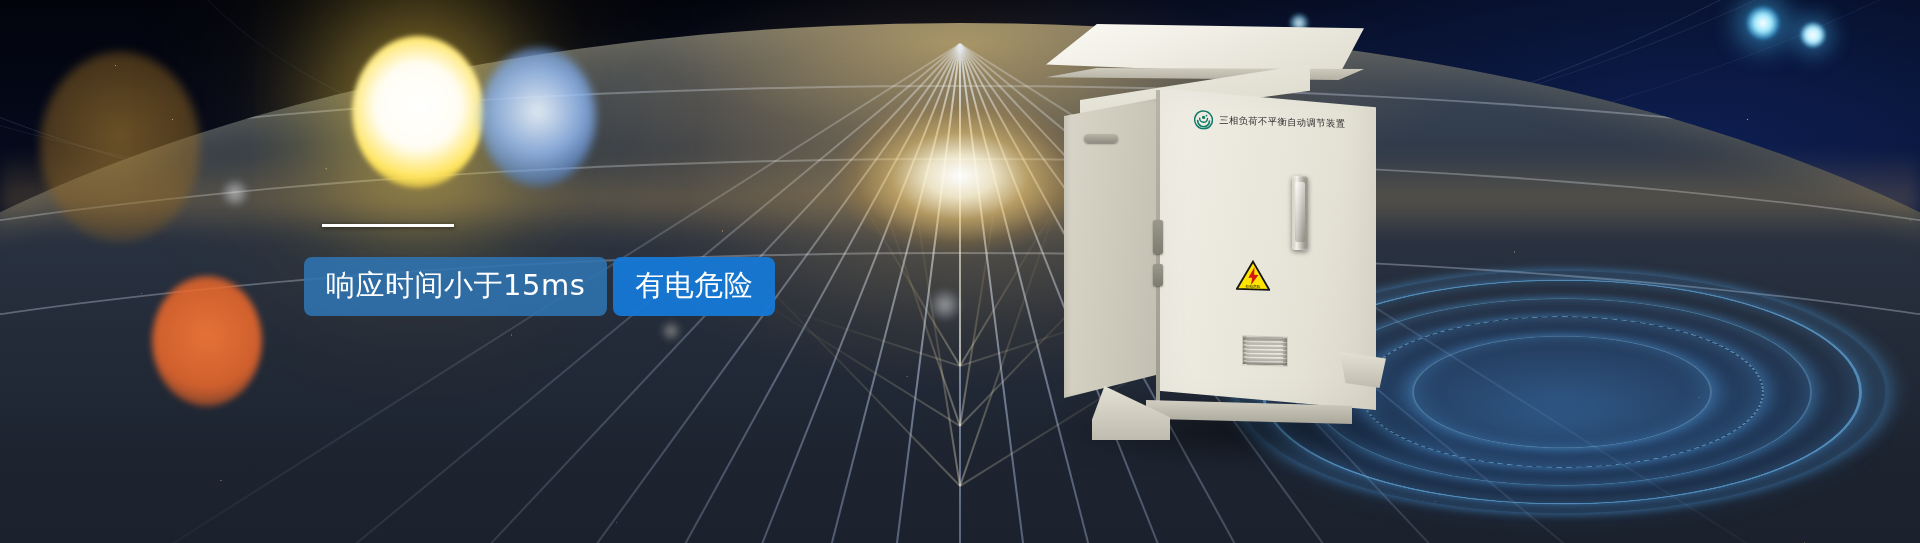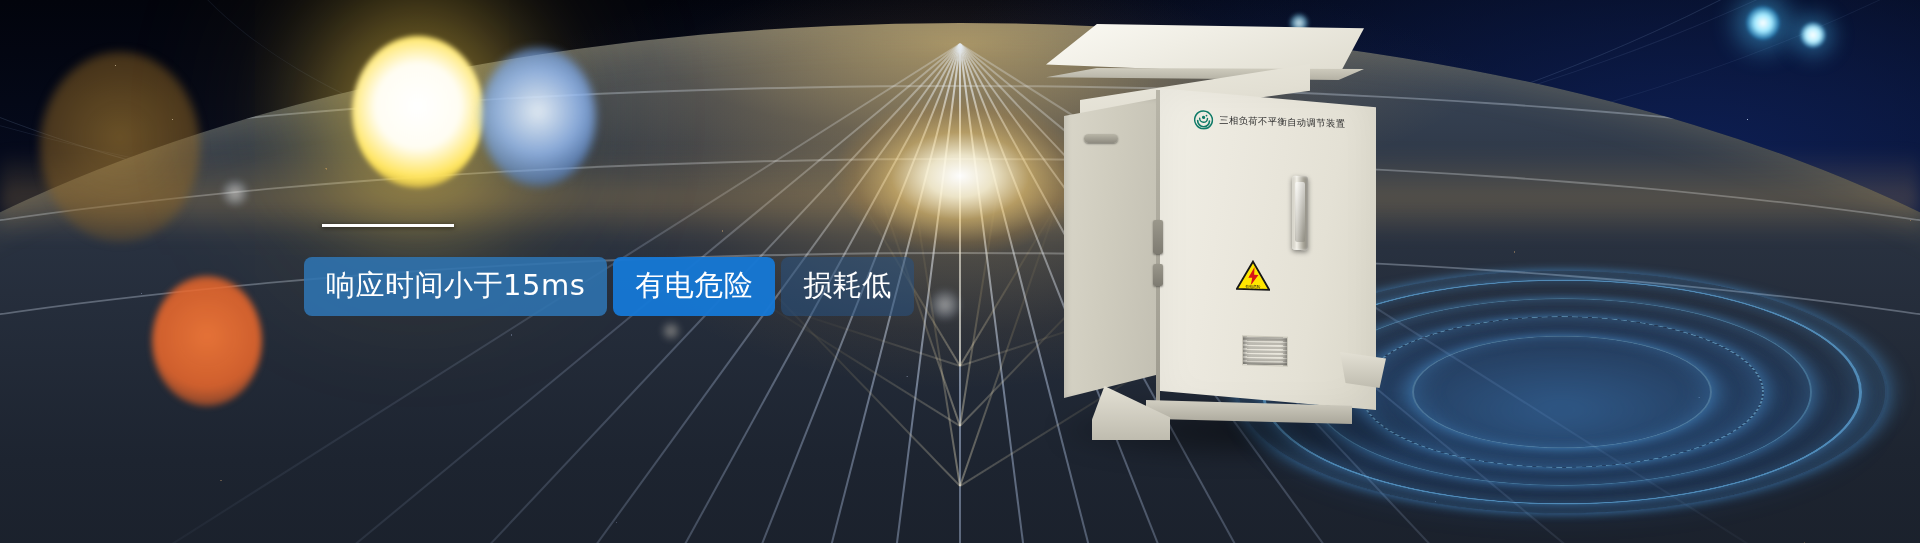--- a/index.html
+++ b/index.html
@@ -454,17 +454,16 @@
     <div class="cab-base"></div>
     <div class="cab-foot f-left"></div>
     <div class="cab-foot f-right"></div>
   </div>
 
   <div class="copy">
     <div class="rule"></div>
     <div class="tags">
       <span class="tag t1">响应时间小于15ms</span>
       <span class="tag t2">有电危险</span>
-      <span class="tag t3">损耗低</span>
     </div>
   </div>
 
 </div>
 
 </body></html>

